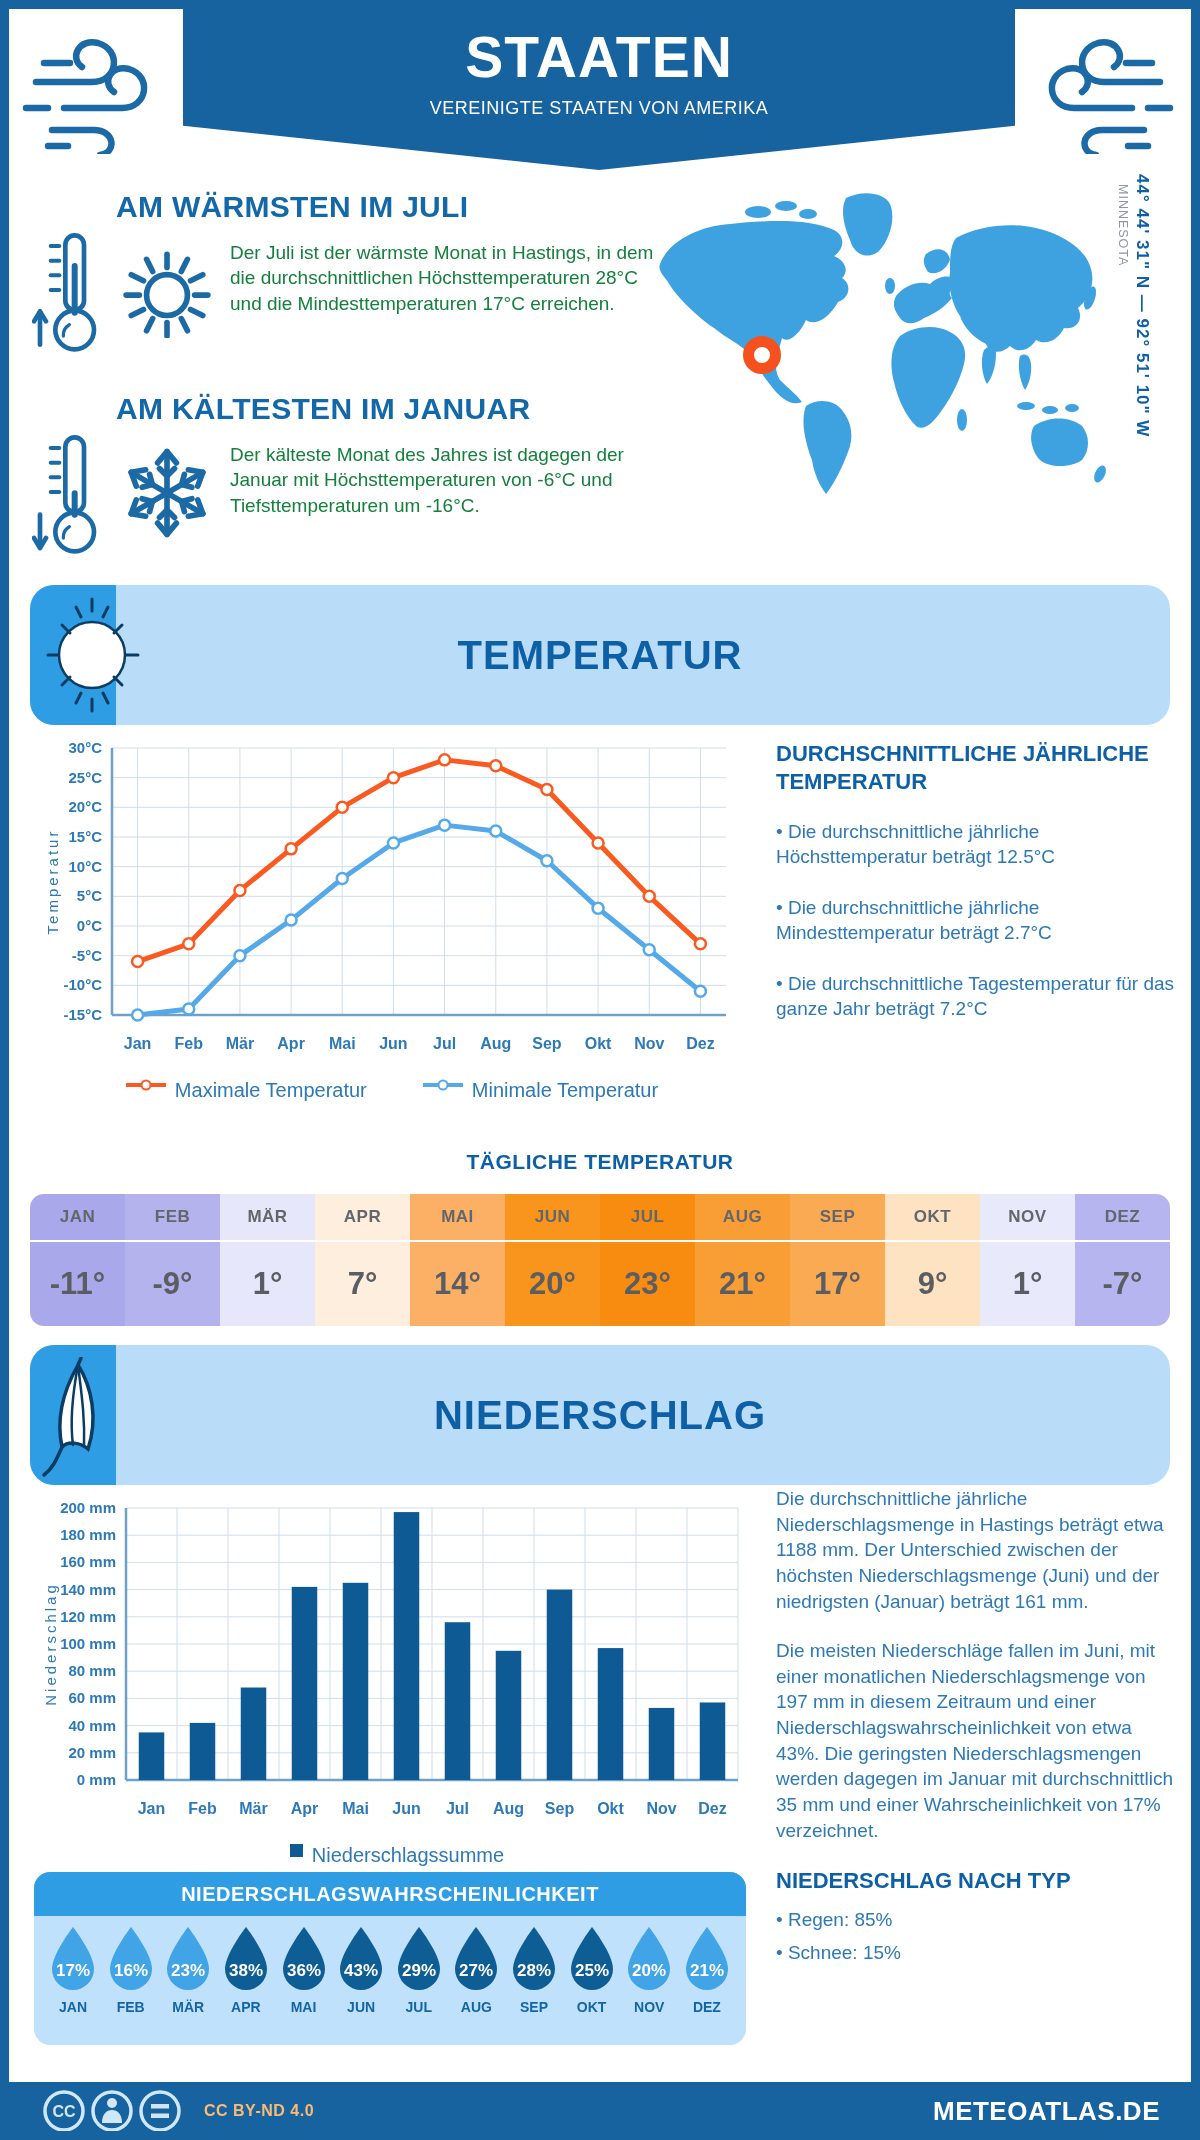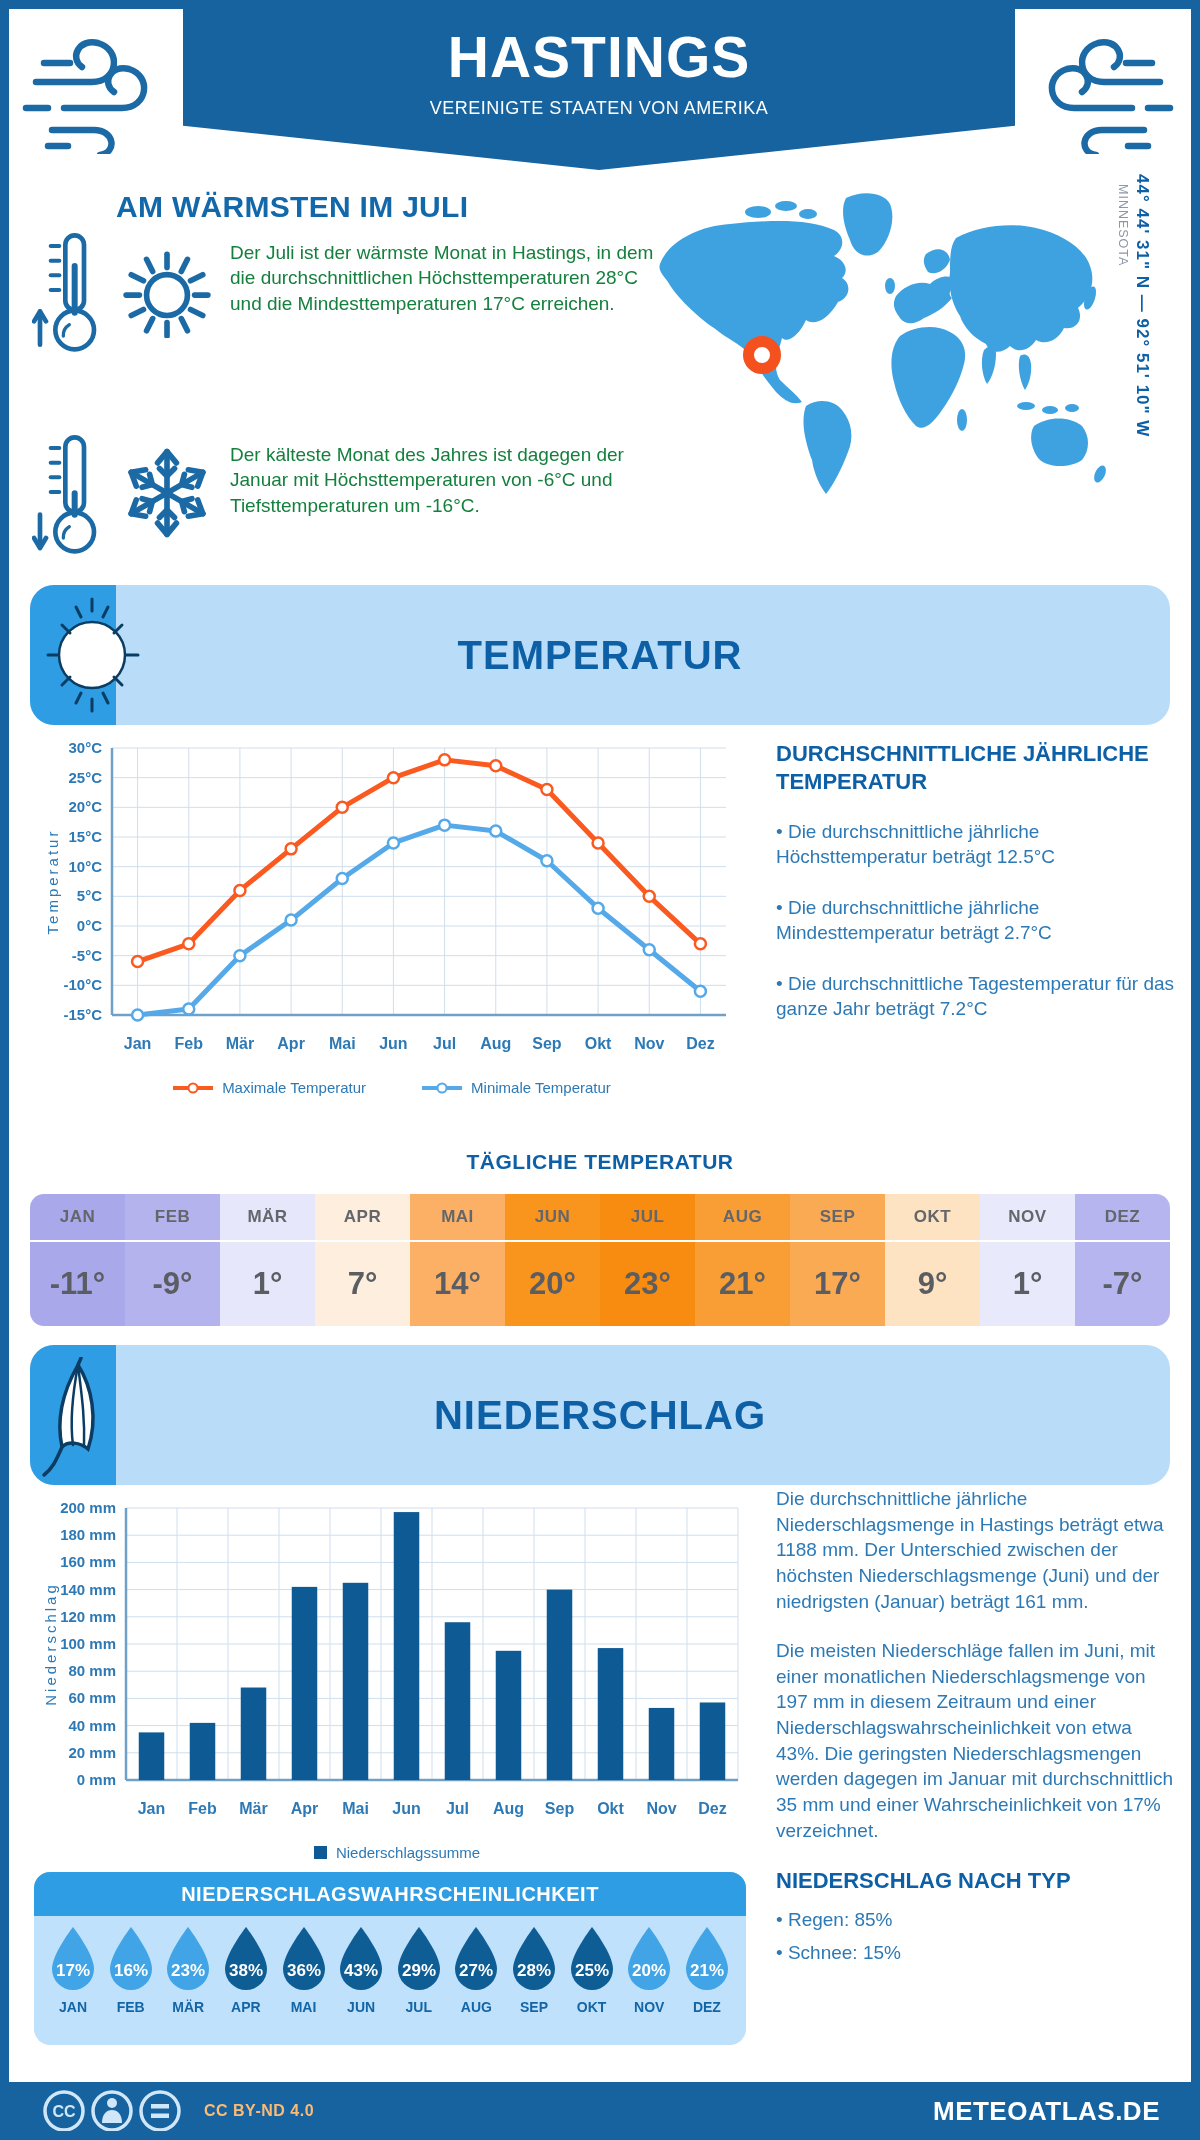--- a/index.html
+++ b/index.html
@@ -39,21 +39,21 @@
   .band .bicon{position:absolute;left:10px;top:12px;z-index:2;}
 
   
   .chart-area{position:absolute;}
   #chart-temp{left:42px;top:732px;width:700px;}
   #chart-prec{left:40px;top:1492px;width:714px;}
   .tick{fill:#2d79b5;font-size:15px;font-weight:bold;}
   .xtick{fill:#2d79b5;font-size:16px;font-weight:bold;}
   .ytitle{fill:#2d79b5;font-size:15px;letter-spacing:3px;}
   .legend{display:flex;justify-content:center;gap:56px;margin-top:8px;}
-  .legend-item{display:flex;align-items:center;gap:9px;color:#2d79b5;font-size:15px;}
+  .legend-item{display:flex;align-items:flex-start;gap:9px;color:#2d79b5;font-size:20px;}
   .sw-sq{width:13px;height:13px;display:inline-block;}
 
   
   .annual{position:absolute;left:776px;top:740px;width:402px;}
   .annual h3,.bytype-h{margin:0 0 24px;font-size:22px;font-weight:bold;color:#0d5fa6;line-height:1.25;}
   .annual p{margin:0 0 26px;font-size:19px;line-height:1.32;color:#2d79b5;}
   .precip-col{position:absolute;left:776px;top:1486px;width:400px;}
   .precip-col p{margin:0 0 24px;font-size:19px;line-height:1.35;color:#2d79b5;}
   .precip-col .bytype-h{margin:6px 0 12px;}
   .precip-col .titem{margin:0 0 8px;}
@@ -104,21 +104,21 @@
       <path d="M14 60 H70 C96 60 100 28 76 21 C57 16 47 36 60 45"></path>
       <path d="M42 86 H100 C126 86 130 54 107 47 C89 42 79 61 92 70"></path>
       <path d="M30 108 H72 C92 108 96 130 78 133"></path>
       <path d="M22 41 H48"></path>
         <path d="M4 86 H26"></path>
         <path d="M26 124 H46"></path>
     </g>
   </svg>
 
   <div class="banner">
-    <h1>HASTINGS</h1>
+    <h1>STAATEN</h1>
     <div class="sub">VEREINIGTE STAATEN VON AMERIKA</div>
   </div>
 
   <div class="info warm">
     <svg class="thermo" width="80" height="182" viewBox="0 0 120 185">
       <g fill="none" stroke="#1b6aa5" stroke-width="7" stroke-linecap="round">
         <rect x="50" y="6" width="28" height="112" rx="14"></rect>
         <circle cx="64" cy="148" r="29"></circle>
         <line x1="64" y1="52" x2="64" y2="122" stroke-width="9"></line>
         <path d="M47 157 a19 19 0 0 1 9 -17" stroke-width="5"></path>
@@ -159,20 +159,21 @@
         <line x1="64" y1="90" x2="64" y2="122" stroke-width="9"></line>
         <path d="M47 157 a19 19 0 0 1 9 -17" stroke-width="5"></path>
         <line x1="28" y1="22" x2="41" y2="22" stroke-width="6"></line>
         <line x1="28" y1="44" x2="41" y2="44" stroke-width="6"></line>
         <line x1="28" y1="66" x2="41" y2="66" stroke-width="6"></line>
         <line x1="28" y1="88" x2="41" y2="88" stroke-width="6"></line>
         <line x1="12" y1="122" x2="12" y2="168"></line>
         <path d="M12 172 l-9 -15 M12 172 l9 -15"></path>
       </g>
     </svg>
+    <h2>AM KÄLTESTEN IM JANUAR</h2>
     <svg class="sicon" width="94" height="94" viewBox="0 0 100 100">
       <defs>
         <g id="spoke" fill="none" stroke="#1b6aa5" stroke-width="6" stroke-linecap="round">
           <line x1="50" y1="6" x2="50" y2="94"></line>
           <path d="M50 6 L40 18 M50 6 L60 18 M50 94 L40 82 M50 94 L60 82"></path>
           <path d="M50 32 L42 24 M50 32 L58 24 M50 68 L42 76 M50 68 L58 76"></path>
         </g>
       </defs>
       <use href="#spoke"></use>
       <use href="#spoke" transform="rotate(60 50 50)"></use>

